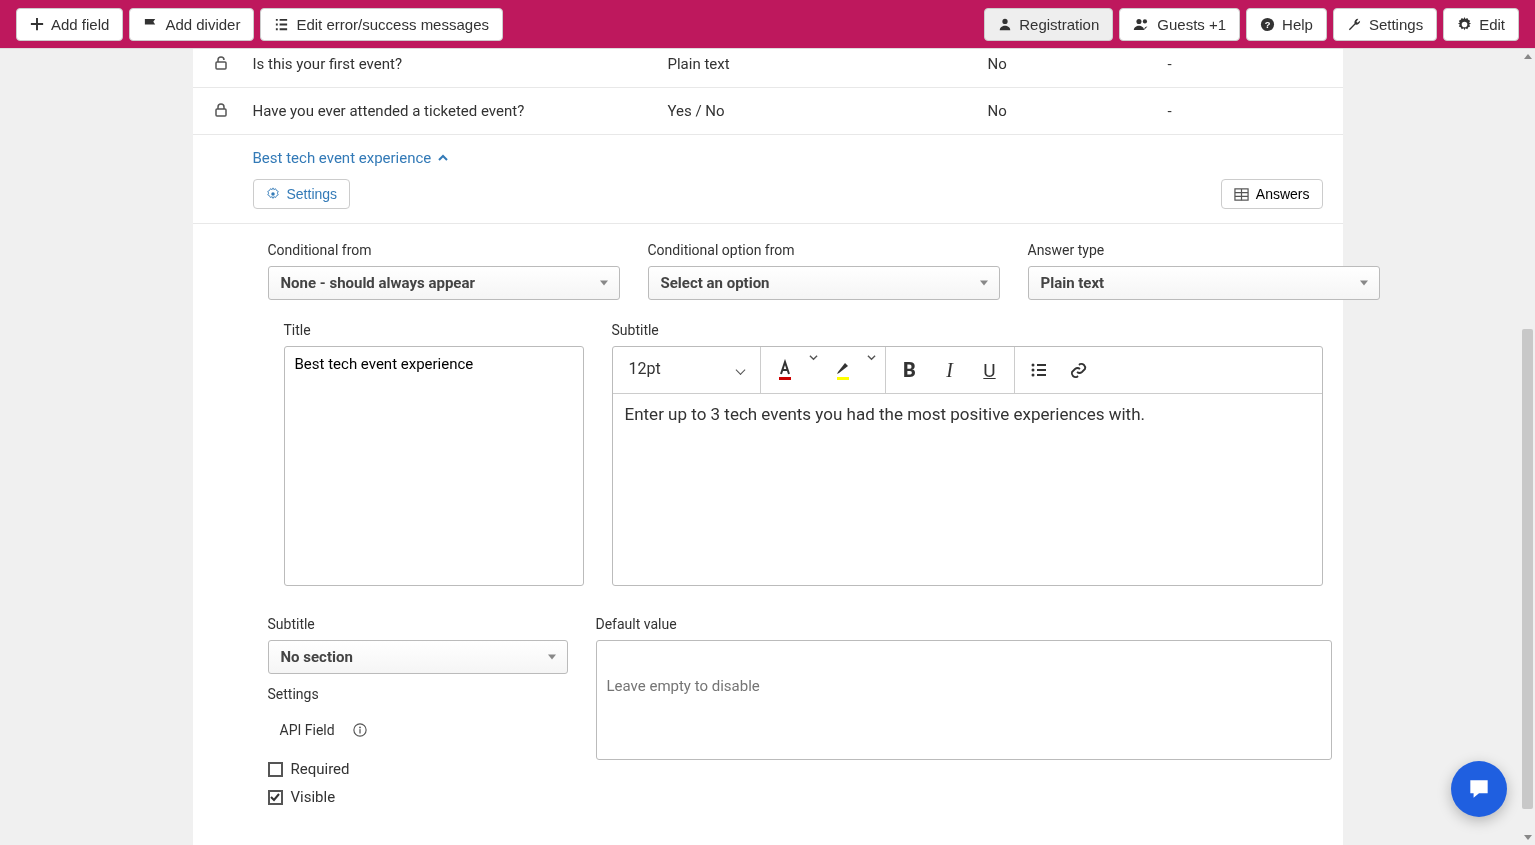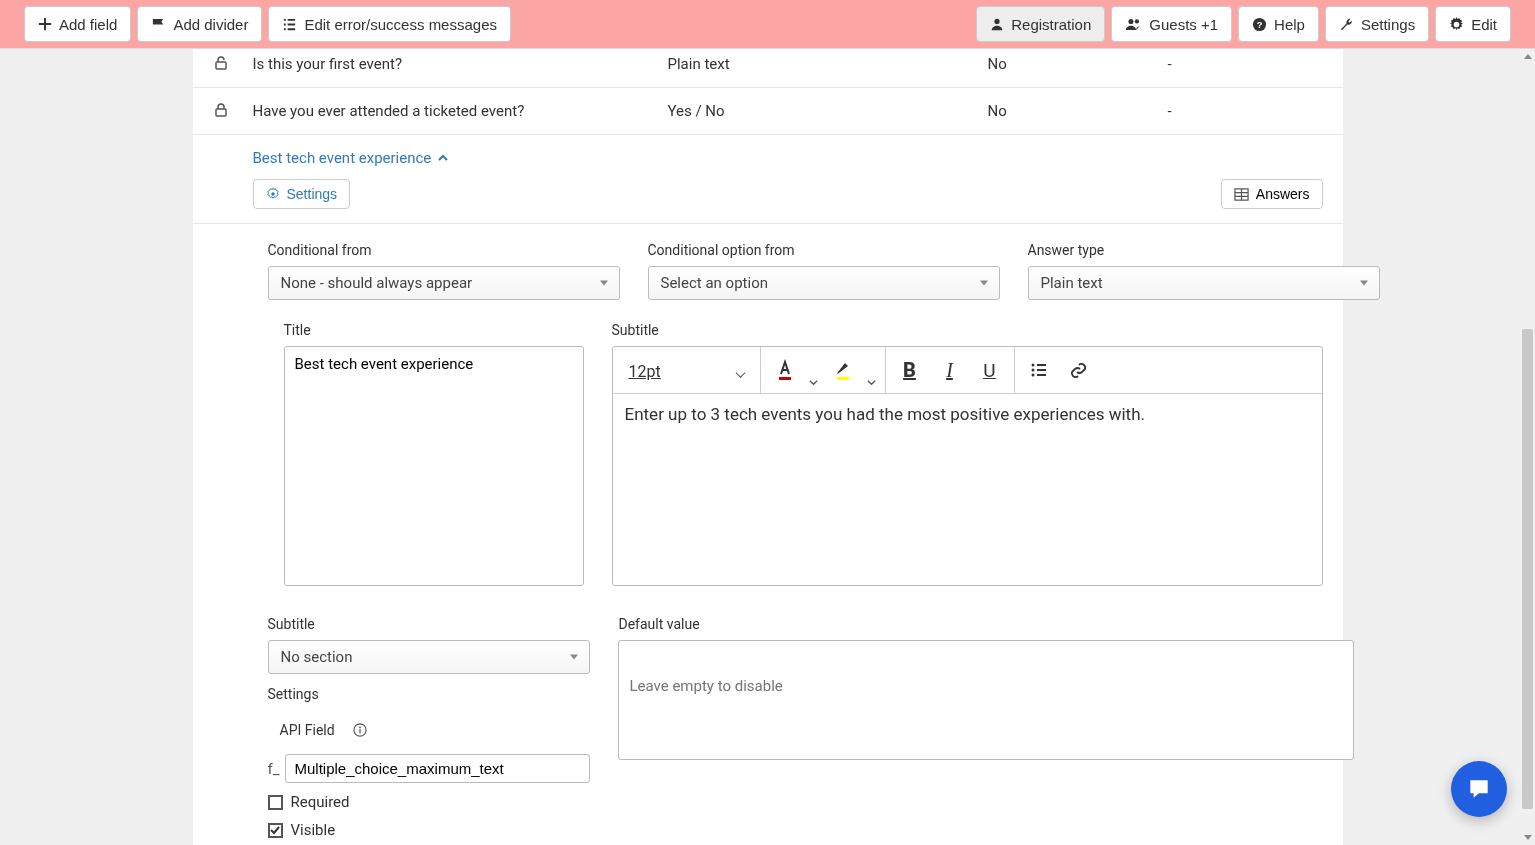--- a/index.html
+++ b/index.html
@@ -6,23 +6,24 @@
 body {
   font-family: -apple-system, BlinkMacSystemFont, "Segoe UI", Roboto, "Helvetica Neue", Arial, sans-serif;
   font-size: 15px;
   color: #333;
   background: #f0f0f0;
   overflow: hidden;
 }
 .toolbar {
   display: flex;
   justify-content: space-between;
-  background: #fca5a5;
+  align-items: center;
+  background: #be185d;
   border-bottom: 1px solid #ddd;
-  padding: 6px 24px;
+  padding: 6px 16px;
   height: 49px;
 }
 .toolbar-left, .toolbar-right { display: flex; gap: 6px; }
 .btn {
   display: inline-flex;
   align-items: center;
   gap: 7px;
   background: #fff;
   border: 1px solid #ccc;
   border-radius: 4px;
@@ -91,20 +92,21 @@
 .label { font-size: 14px; color: #333; margin-bottom: 8px; display: block; }
 .select {
   position: relative;
   background: linear-gradient(#fff,#f5f5f5);
   border: 1px solid #bbb;
   border-radius: 3px;
   padding: 7px 30px 7px 12px;
   font-size: 15px;
   cursor: pointer;
   color: #444;
+  font-weight: bold;
 }
 .select::after {
   content: "";
   position: absolute;
   right: 11px;
   top: 50%;
   transform: translateY(-50%);
   border-left: 4px solid transparent;
   border-right: 4px solid transparent;
   border-top: 5px solid #888;
@@ -125,25 +127,24 @@
   height: 240px;
   display: flex;
   flex-direction: column;
 }
 .rte-toolbar {
   display: flex;
   border-bottom: 1px solid #ccc;
 }
 .rte-group {
   display: flex;
-  align-items: flex-end;
+  align-items: flex-start;
   border-right: 1px solid #ccc;
   padding: 6px 6px;
   gap: 4px;
-  text-decoration: underline;
 }
 .rte-group:last-child { border-right: none; }
 .rte-fontsize {
   position: relative;
   width: 135px;
   padding: 6px 24px 6px 10px;
   font-size: 16px;
   cursor: pointer;
 }
 .rte-fontsize::after {
@@ -476,24 +477,20 @@
           </div>
           <label class="label" style="margin-top:12px;">Settings</label>
           <div style="display:flex;align-items:center;gap:6px;">
             <label class="label" style="margin:12px;">API Field</label>
             <svg width="14" height="14" viewBox="0 0 16 16">
                 <circle cx="8" cy="8" r="7" fill="none" stroke="#555" stroke-width="1.3"></circle>
                 <circle cx="8" cy="5" r="1" fill="#555"></circle>
                 <rect x="7.3" y="7" width="1.4" height="5" fill="#555"></rect>
               </svg>
           </div>
-          <div class="api-row">
-            <span class="prefix">f_</span>
-            <input type="text" value="Multiple_choice_maximum_text" style="">
-          </div>
           <div class="check-row">
             <span class="check-box"></span>
             <span>Required</span>
           </div>
           <div class="check-row">
             <span class="check-box checked">
                 <svg viewBox="0 0 10 10">
                   <path d="M1 5l3 3 5-6" stroke="#333" stroke-width="2" fill="none"></path>
                 </svg>
               </span>

